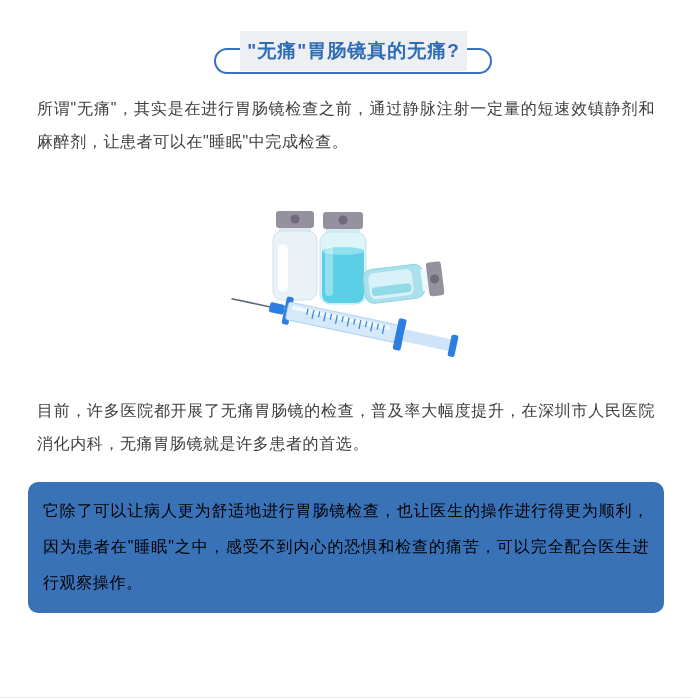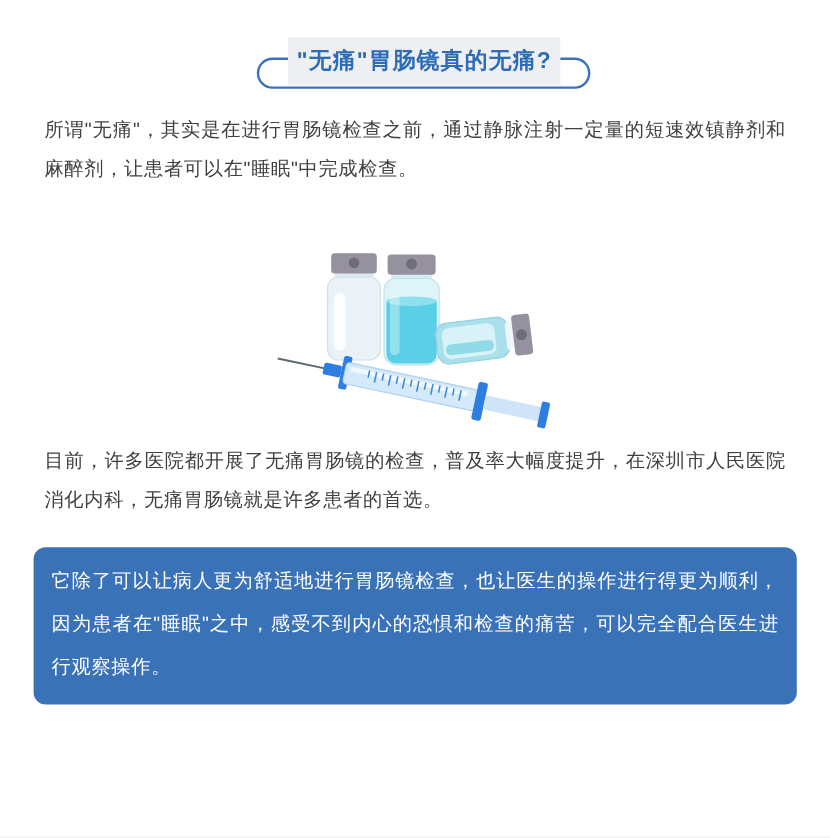--- a/index.html
+++ b/index.html
@@ -55,21 +55,21 @@
   .para {
     margin: 0;
     padding: 0 37px;
     font-size: 16px;
     line-height: 33px;
     letter-spacing: 0.6px;
     color: #404040;
     text-align: justify;
   }
   .para-1 { margin-top: 11px; }
-  .para-2 { }
+  .para-2 { margin-top: 26px; }
 
   
   .illustration {
     margin-top: 38px;
     height: 172px;
     display: flex;
     justify-content: center;
   }
 
   
@@ -78,21 +78,21 @@
     background: #3a72b8;
     border-radius: 10px;
     padding: 11px 15px 12px;
     box-sizing: border-box;
   }
   .callout p {
     margin: 0;
     font-size: 16px;
     line-height: 36px;
     letter-spacing: 0.6px;
-    color: #ffffff;
+    color: #000000;
     text-align: justify;
   }
   .callout p + p {
     margin-top: 12px;
   }
 </style>
 </head>
 <body>
 
 <div class="title-wrap">

